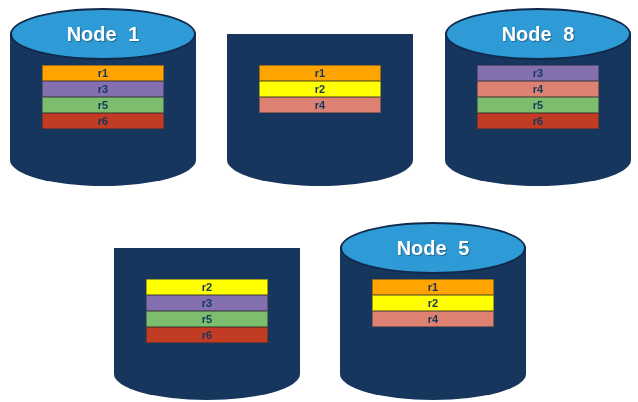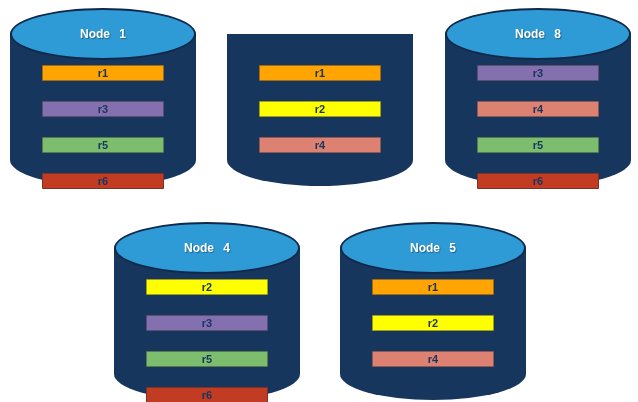--- a/index.html
+++ b/index.html
@@ -39,33 +39,33 @@
     border: 2px solid #10294A;
     border-radius: 50%;
     box-sizing: border-box;
     display: flex;
     align-items: center;
     justify-content: center;
   }
   .node-label {
     color: #ffffff;
     font-weight: bold;
-    font-size: 12px;
+    font-size: 20px;
     word-spacing: 6px;
     text-shadow: 1px 1px 1px rgba(0,0,0,0.35);
   }
   .bars {
     position: absolute;
     top: 57px;
     left: 0;
     right: 0;
     display: flex;
     flex-direction: column;
     align-items: center;
-    gap: 20px;
+    gap: 0;
   }
   .bar {
     width: 122px;
     height: 16px;
     box-sizing: border-box;
     border: 1px solid rgba(40,40,40,0.45);
     border-radius: 1px;
     font-size: 11px;
     font-weight: bold;
     color: #17365D;
@@ -114,23 +114,20 @@
     <div class="bars">
         <div class="bar" style="background: rgb(132, 112, 174);">r3</div>
         <div class="bar" style="background: rgb(221, 130, 115);">r4</div>
         <div class="bar" style="background: rgb(124, 190, 110);">r5</div>
         <div class="bar" style="background: rgb(194, 59, 35);">r6</div>
       </div>
   </div>
 
   <div class="cylinder pos-3">
     <div class="cyl-body"></div>
-    <div class="cyl-top">
-      <span class="node-label">Node 4</span>
-    </div>
     <div class="bars">
         <div class="bar" style="background: rgb(255, 255, 0);">r2</div>
         <div class="bar" style="background: rgb(132, 112, 174);">r3</div>
         <div class="bar" style="background: rgb(124, 190, 110);">r5</div>
         <div class="bar" style="background: rgb(194, 59, 35);">r6</div>
       </div>
   </div>
 
   <div class="cylinder pos-4">
     <div class="cyl-body"></div>

